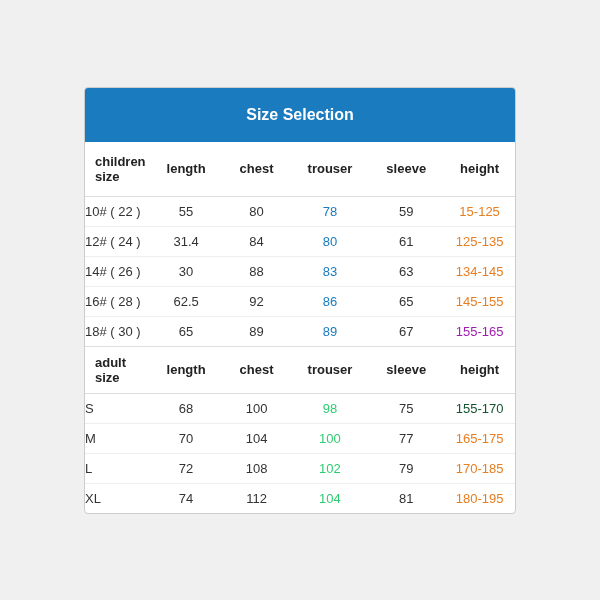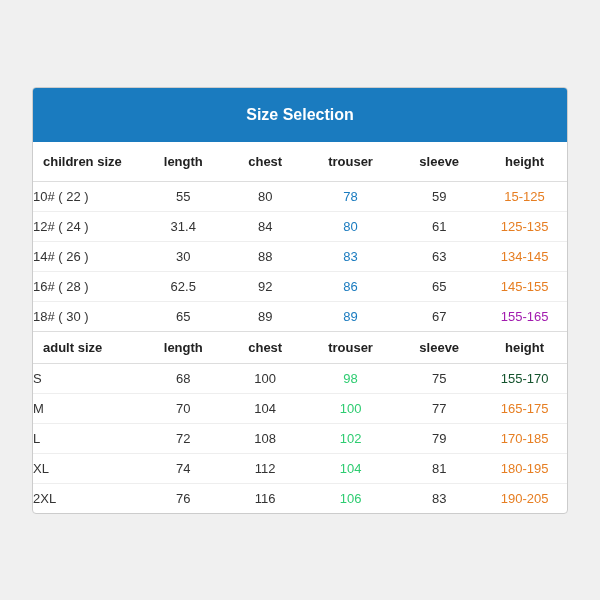--- a/index.html
+++ b/index.html
@@ -7,21 +7,21 @@
       width: 600px;
       height: 600px;
       background: #f0f0f0;
       display: flex;
       align-items: center;
       justify-content: center;
       font-family: Arial, sans-serif;
     }
     .card {
       background: #fff;
-      width: 536px;
+      width: 432px;
       border: 1px solid #ccc;
       border-radius: 4px;
       overflow: hidden;
     }
     .card-header {
       background: #1a7bbf;
       color: #fff;
       text-align: center;
       padding: 18px 10px;
       font-size: 16px;
@@ -163,23 +163,15 @@
       <td style="color:#e67e22;">170-185</td>
     </tr>
         <tr>
       <td>XL</td>
       <td>74</td>
       <td>112</td>
       <td style="color:#2ecc71;">104</td>
       <td>81</td>
       <td style="color:#e67e22;">180-195</td>
     </tr>
-        <tr>
-      <td>2XL</td>
-      <td>76</td>
-      <td>116</td>
-      <td style="color:#2ecc71;">106</td>
-      <td>83</td>
-      <td style="color:#e67e22;">190-205</td>
-    </tr>
       </tbody>
   </table>
 </div>
 
 </body></html>

